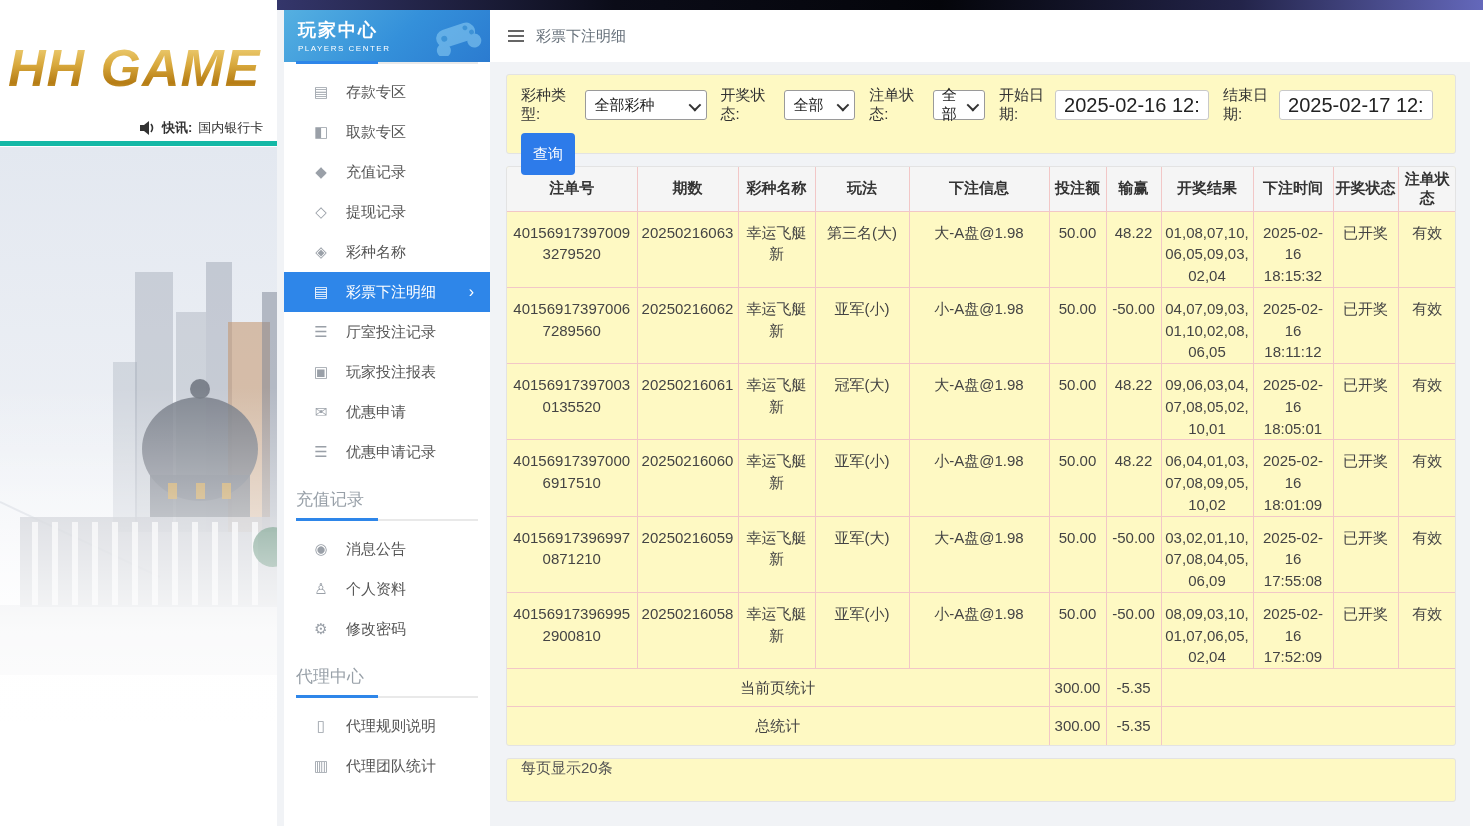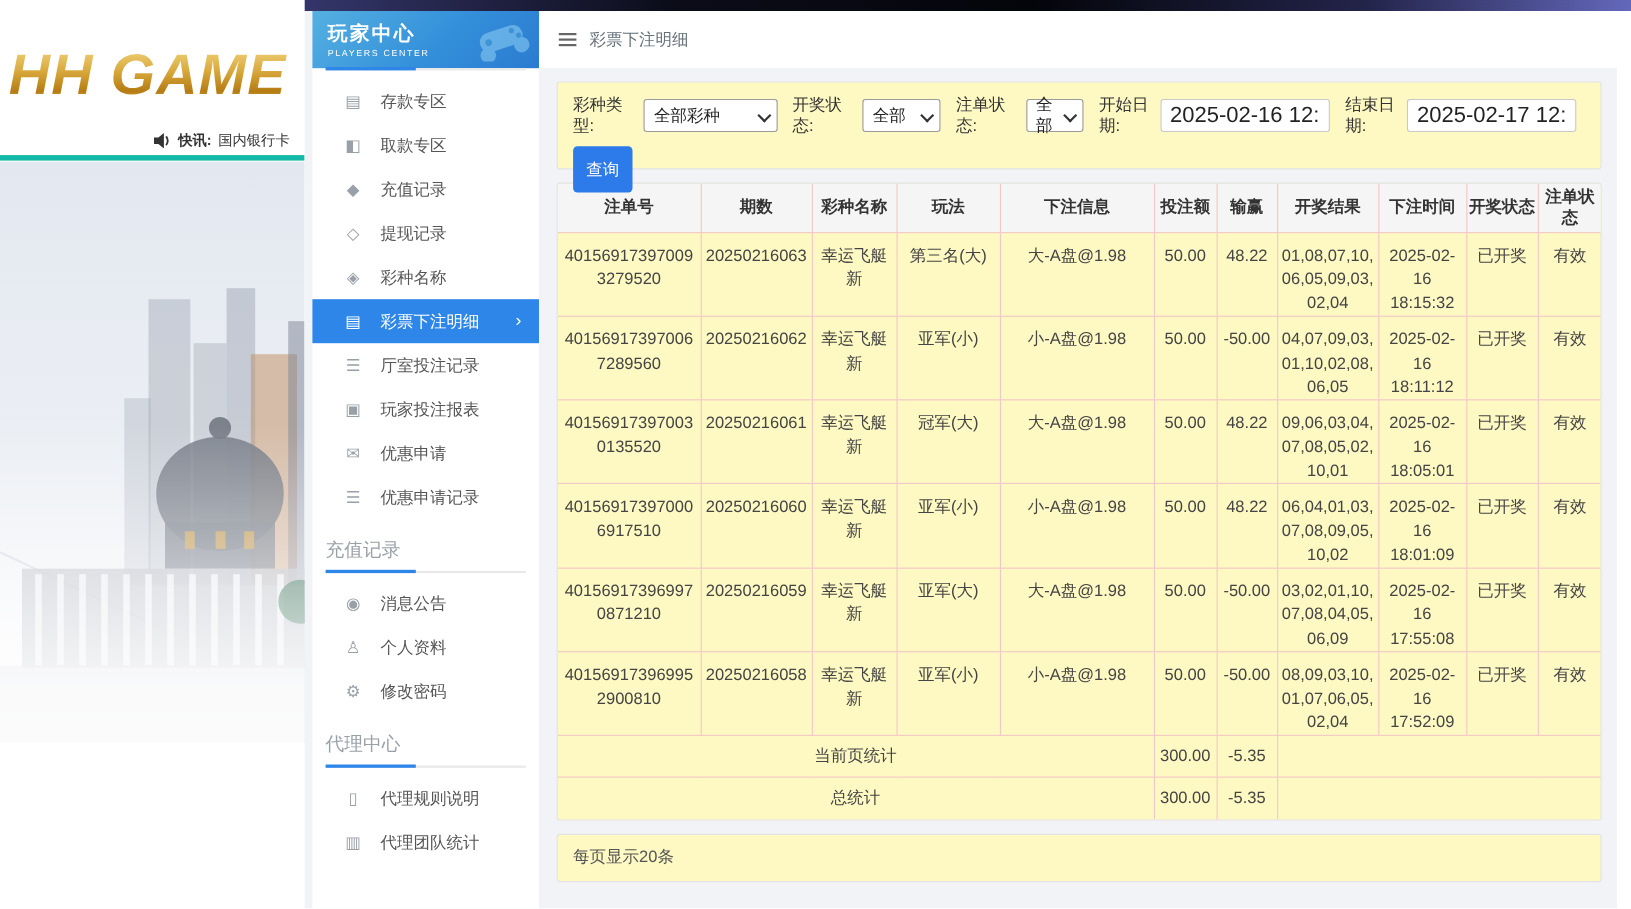--- a/index.html
+++ b/index.html
@@ -73,21 +73,21 @@
   .bet-table tbody tr.data-row { height:76px; }
   .bet-table tbody td { color:#444; vertical-align:top; padding:10px 3px 0 3px; line-height:1.45; }
   .bet-table td.brk { word-break:break-all; }
   .bet-table tr.stats-row { height:38px; }
   .bet-table tr.stats-row td { vertical-align:middle; padding:0 4px; }
   .bet-table tr :first-child { border-left:none; }
   .bet-table tr :last-child { border-right:none; }
   .bet-table thead tr th { border-top:none; }
   .bet-table tr.last td { border-bottom:none; }
 
-  .footer-card { margin-top:12px; height:44px; display:flex; align-items:center;
+  .footer-card { margin-top:12px; height:44px; display:flex; 
     justify-content:space-between; padding:0 14px; font-size:15px; color:#555; }
   .pager { display:flex; align-items:center; gap:10px; }
   .pager a { color:#3f7fd8; text-decoration:none; cursor:pointer; }
   .page-current { background:#b3bcd8; color:#274b9f; padding:0 3px; border-radius:2px; }
   .jump-input { width:44px; height:26px; border:1px solid #4a90e2; border-radius:3px; font-size:14px;
     text-align:center; font-family:inherit; }
   .jump-sep { color:#444; }
 </style>
 </head>
 <body>

